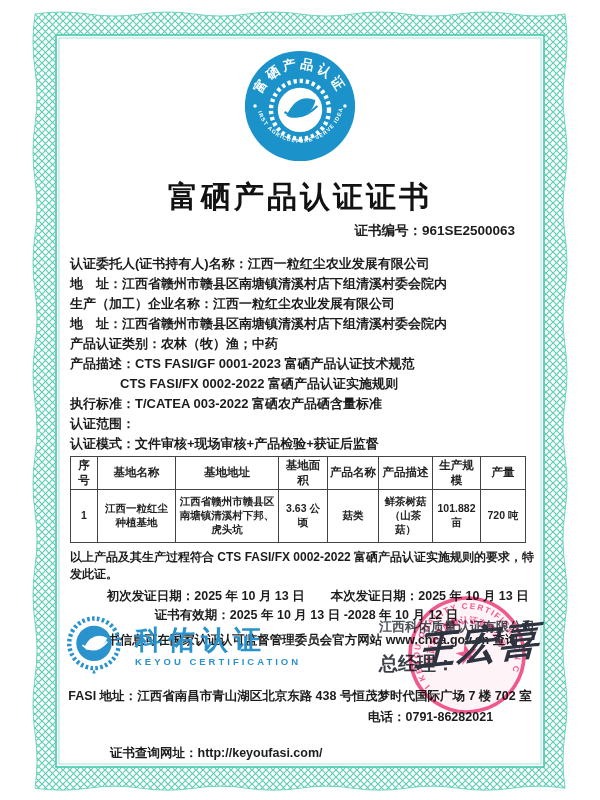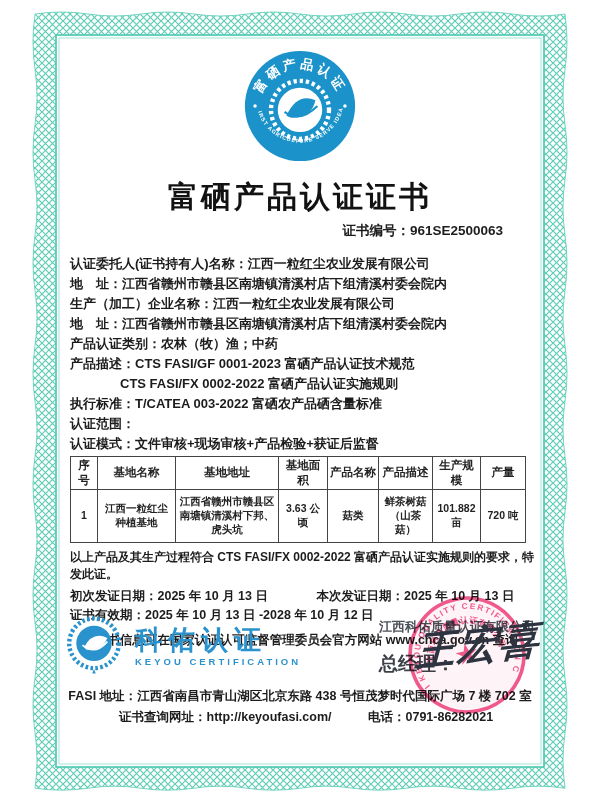--- a/index.html
+++ b/index.html
@@ -3,47 +3,47 @@
 <meta charset="utf-8">
 <style>
   html,body{margin:0;padding:0;background:#fff;}
   .page{position:relative;width:600px;height:800px;background:#fff;overflow:hidden;
         font-family:"Liberation Sans","DejaVu Sans",sans-serif;color:#1c1c1c;}
   .border-svg{position:absolute;left:0;top:0;z-index:0;}
   .content{position:absolute;left:57px;top:34px;width:486px;height:732px;z-index:1;}
   .logo-wrap{text-align:center;margin-top:14px;}
   .cert-title{text-align:center;font-size:30px;font-weight:bold;letter-spacing:3px;
               color:#121212;margin-top:12px;line-height:34px;}
-  .certno-line{text-align:right;padding-right:40px;font-size:13.5px;font-weight:bold;margin-top:8px;}
+  .certno-line{text-align:right;padding-right:28px;font-size:13.5px;font-weight:bold;margin-top:8px;}
   .fields{margin-top:14px;padding-left:13px;font-size:13px;font-weight:bold;}
   .field-line{line-height:20px;white-space:nowrap;}
   .field-line.cont{padding-left:50px;}
   .field-label{font-weight:bold;}
   .scope-table{border-collapse:collapse;margin-left:13px;margin-top:2px;table-layout:fixed;
                font-size:10.5px;font-weight:bold;text-align:center;color:#222;}
   .scope-table th,.scope-table td{border:1px solid #444;padding:1px 2px;word-break:break-all;line-height:1.3;}
   .scope-table th{height:28px;font-size:11.5px;font-weight:bold;}
   .scope-table td{height:50px;}
   .statement{margin-top:6px;padding-left:13px;font-size:12px;font-weight:bold;line-height:17px;}
   .dates{padding-left:13px;font-size:12.5px;font-weight:bold;margin-top:4px;}
-  .dates .row{line-height:19px;}
+  .dates .row{line-height:19px;text-align:center;}
   .dates .first{display:inline-block;width:243px;}
   .query-note{text-align:center;font-size:12.5px;font-weight:bold;margin-top:7px;}
   .issuer-left{position:absolute;left:6px;top:578px;display:flex;align-items:center;gap:10px;}
   .brand-cn{font-size:27px;font-weight:bold;letter-spacing:6px;color:#2a93cd;line-height:28px;}
   .brand-en{font-size:9.5px;font-weight:bold;letter-spacing:3px;color:#2a93cd;margin-top:2px;text-align:right;}
   .company-line{position:absolute;left:322px;top:584px;font-size:13px;font-weight:bold;color:#4b4f57;}
   .manager-line{position:absolute;left:322px;top:617px;font-size:19px;font-weight:bold;color:#3c4047;text-align:center;}
   .signature{position:absolute;left:358px;top:584px;z-index:4;font-family:"DejaVu Serif","Liberation Serif",serif;
              font-style:italic;font-weight:bold;font-size:40px;color:#2e3340;
              transform:rotate(-6deg) skewX(-8deg);letter-spacing:2px;}
   .seal{position:absolute;left:348px;top:559px;z-index:3;mix-blend-mode:multiply;opacity:.93;}
   .fasi-line{position:absolute;left:0;top:654px;width:100%;text-align:center;font-size:12.5px;font-weight:bold;}
   .bottom-line{position:absolute;left:0;top:675px;width:100%;font-size:12.5px;font-weight:bold;}
-  .bottom-line .q{position:absolute;left:62px;}
+  .bottom-line .q{position:absolute;left:53px;margin-top:36px;}
   .bottom-line .p{position:absolute;left:311px;}
 </style>
 </head>
 <body>
 
 <div class="page">
 
   <svg class="border-svg" width="600" height="800">
     <defs>
       <pattern id="lat" width="7" height="7" patternUnits="userSpaceOnUse">

